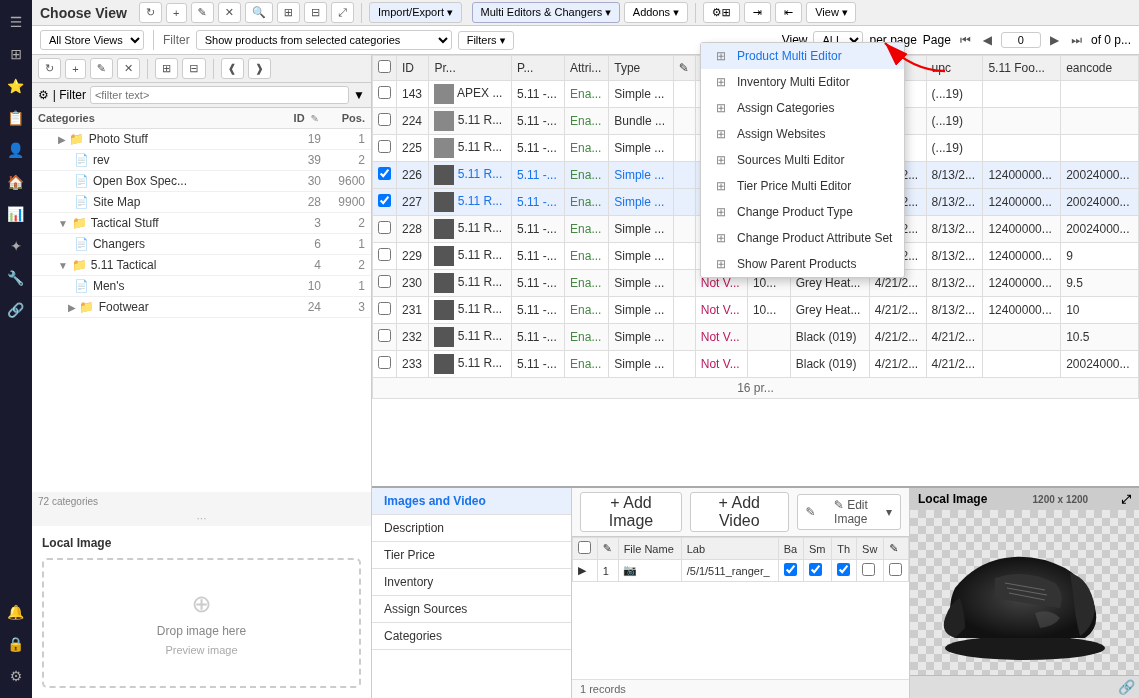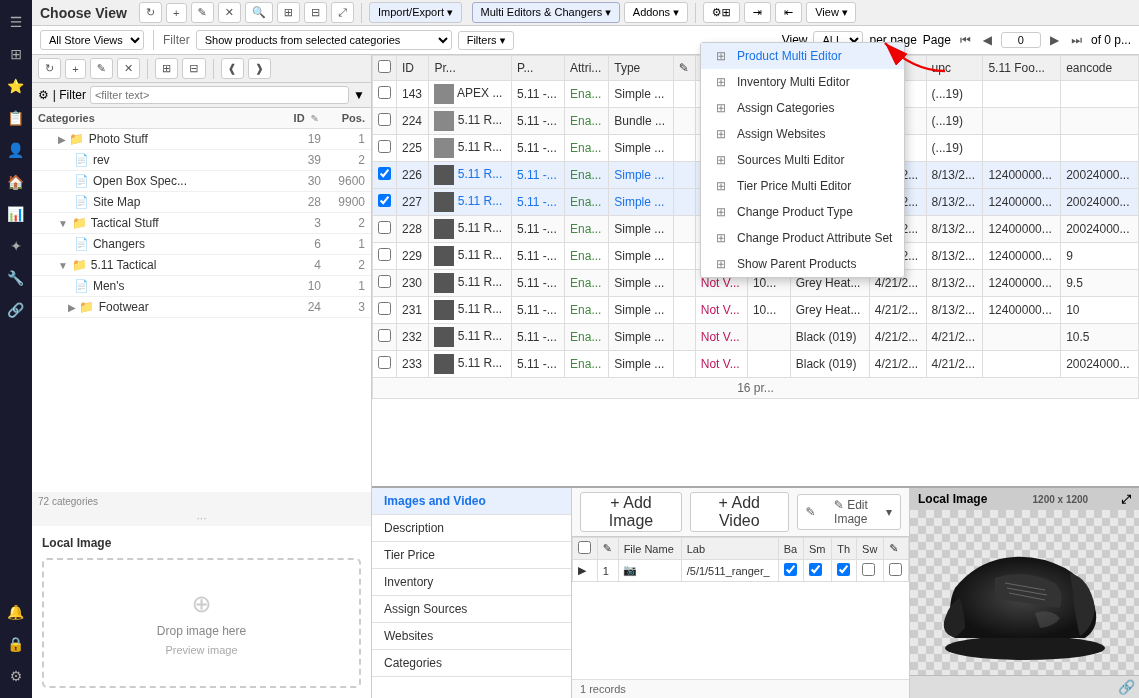--- a/index.html
+++ b/index.html
@@ -787,21 +787,20 @@
       </div>
 
       <div class="bottom-panel">
 
         <div class="bottom-middle">
           <div class="tab-item active">Images and Video</div>
           <div class="tab-item">Description</div>
           <div class="tab-item">Tier Price</div>
           <div class="tab-item">Inventory</div>
           <div class="tab-item">Assign Sources</div>
-          <div class="tab-item">Websites</div>
           <div class="tab-item">Categories</div>
         </div>
 
         <div class="bottom-right">
           <div class="bottom-right-toolbar">
             <button class="add-btn">+ Add Image</button>
             <button class="add-btn">+ Add Video</button>
             <button class="edit-btn">
               <span>✎</span>
               <span>✎ Edit Image</span>

